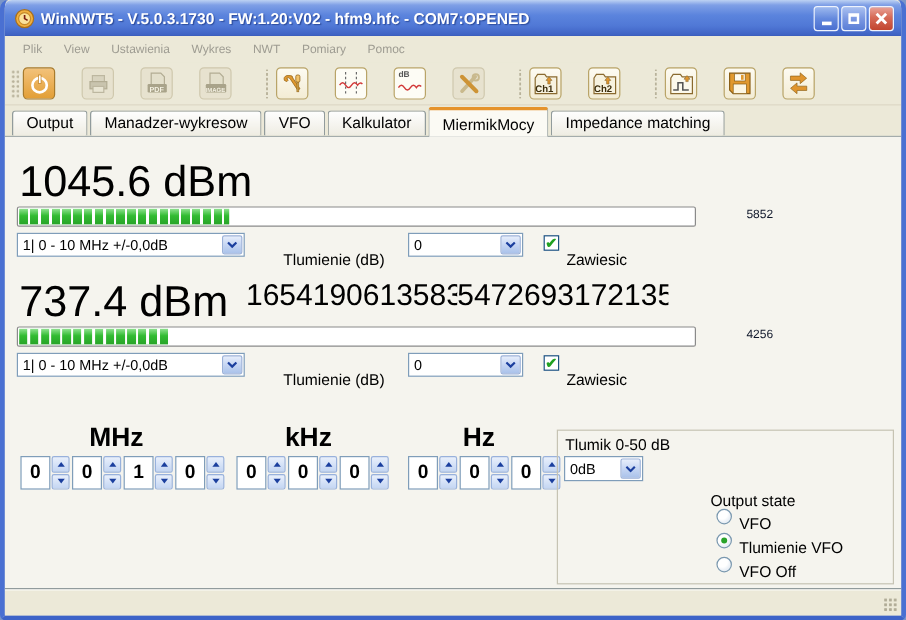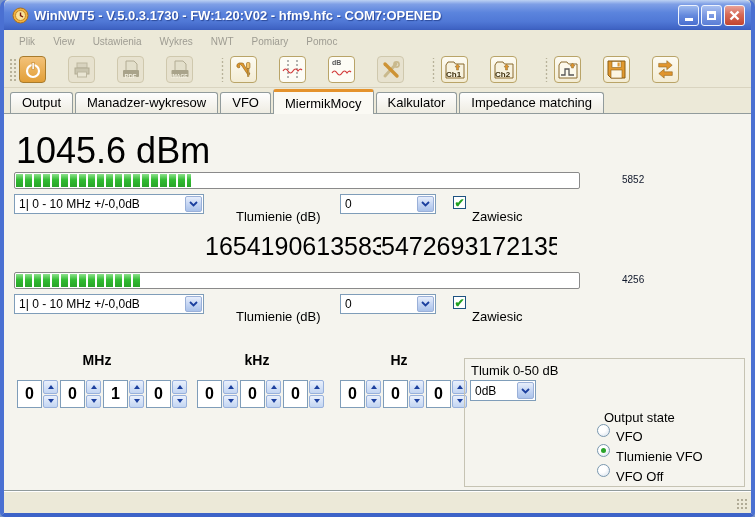--- a/index.html
+++ b/index.html
@@ -74,21 +74,21 @@
   .rawval { font-size:10px; color:#0f172a; }
   .combo { height:20px; background:#fff; border:1px solid #7f9db9; font-size:12px; display:flex; align-items:center; padding:0 20px 0 4px; position:absolute; white-space:nowrap; overflow:hidden; }
   .combo .arr {
     position:absolute; top:1px; right:1px; bottom:1px; width:17px;
     background:linear-gradient(180deg,#e7eefb 0%,#c6d6f3 50%,#aac2ea 100%);
     border:1px solid #9ab0d8; border-radius:2px; display:flex; align-items:center; justify-content:center;
   }
   .lbl13 { font-size:13px; color:#000; white-space:nowrap;margin-top:12px; }
   .chk { width:13px; height:13px; background:#fff; border:1px solid #1d5281; display:flex; align-items:center; justify-content:center; }
   .chk .mark { color:#21a121; font-size:12px; line-height:10px; font-weight:bold; }
-  .freq-h { font-size:14px; font-weight:bold; text-align:center; }
+  .freq-h { font-size:22px; font-weight:bold; text-align:center; }
   .spinrow { display:flex; gap:2px; }
   .spin { display:flex; }
   .spin .val { width:25px; height:28px; background:#fff; border:1px solid #7f9db9; font-size:16px; font-weight:bold; display:flex; align-items:center; justify-content:center; }
   .spin .arrows { width:15px; height:28px; display:flex; flex-direction:column; gap:1px; margin-left:1px; }
   .sbtn { flex:1; background:linear-gradient(180deg,#e9f0fc,#c3d5f2); border:1px solid #98b1dc; border-radius:2px; display:flex; align-items:center; justify-content:center; cursor:pointer; }
   .tri-up { width:0; height:0; border-left:3px solid transparent; border-right:3px solid transparent; border-bottom:4px solid #1b3f9e; }
   .tri-dn { width:0; height:0; border-left:3px solid transparent; border-right:3px solid transparent; border-top:4px solid #1b3f9e; }
   .frame { border:1px solid #c6c3b3; }
   .frame-title { background:#f5f4ee; padding:0 3px; }
   .radio-row { display:flex; align-items:center; gap:6px; }
@@ -236,22 +236,22 @@
         <path d="M3 6 h9 v-3 l6 5 -6 5 v-3 h-9 z" fill="#e0952e" stroke="#8a5f16" stroke-width="0.6" transform="translate(0,-2) scale(0.9)"></path>
         <path d="M17 12 h-9 v-3 l-6 5 6 5 v-3 h9 z" fill="#e0952e" stroke="#8a5f16" stroke-width="0.6" transform="translate(1,1) scale(0.9)"></path>
       </svg>
     </span>
   </div>
 
   <div class="tabbar">
     <span class="tab">Output</span>
     <span class="tab">Manadzer-wykresow</span>
     <span class="tab">VFO</span>
+    <span class="tab">Kalkulator</span>
     <span class="tab active">MiermikMocy</span>
-    <span class="tab">Kalkulator</span>
     <span class="tab">Impedance matching</span>
   </div>
 
   <div class="content">
 
     <div class="abs reading" style="left:12px; top:16px;">1045.6 dBm</div>
     <div class="abs pbar" style="left:10px; top:58px;">
       <div class="pfill" style="width: 31%;"></div>
     </div>
     <div class="abs rawval" style="left:618px; top:60px;">5852</div>
@@ -270,20 +270,21 @@
         <svg width="9" height="6" viewBox="0 0 9 6">
             <path d="M1 1 L4.5 4.5 L8 1" stroke="#1b3f9e" stroke-width="1.8" fill="none"></path>
           </svg>
       </span>
     </div>
     <div class="abs chk" style="left:449px; top:82px;">
       <span class="mark">✔</span>
     </div>
     <div class="abs lbl13" style="left:468px; top:83px;">Zawiesic</div>
 
+    <div class="abs reading" style="left:12px; top:116px;">737.4 dBm</div>
     <div class="abs counter" style="left:201px; top:118px;">
       <span class="cpart">1654190613583</span>
       <span class="cpart">5472693172135</span>
     </div>
     <div class="abs pbar" style="left:10px; top:158px;">
       <div class="pfill" style="width: 22%;"></div>
     </div>
     <div class="abs rawval" style="left:618px; top:160px;">4256</div>
     <div class="combo" style="left:10px; top:180px; width:190px;">
       <span>1| 0 - 10 MHz +/-0,0dB</span>
@@ -434,21 +435,21 @@
     <div class="abs lbl13 frame-title" style="left:464px; top:237px;">Tlumik 0-50 dB</div>
     <div class="combo" style="left:466px; top:266px; width:66px; height:21px;">
       <span>0dB</span>
       <span class="arr">
         <svg width="9" height="6" viewBox="0 0 9 6">
             <path d="M1 1 L4.5 4.5 L8 1" stroke="#1b3f9e" stroke-width="1.8" fill="none"></path>
           </svg>
       </span>
     </div>
 
-    <div class="abs lbl13" style="left:600px; top:284px;">Output state</div>
+    <div class="abs lbl13" style="left:588px; top:284px;">Output state</div>
     <div class="abs radio-row" style="left:593px; top:303px;">
       <span class="radio">
           <span class="dot" style="visibility: hidden;"></span>
         </span>
       <span class="lbl13">VFO</span>
     </div>
     <div class="abs radio-row" style="left:593px; top:323px;">
       <span class="radio">
           <span class="dot"></span>
         </span>

